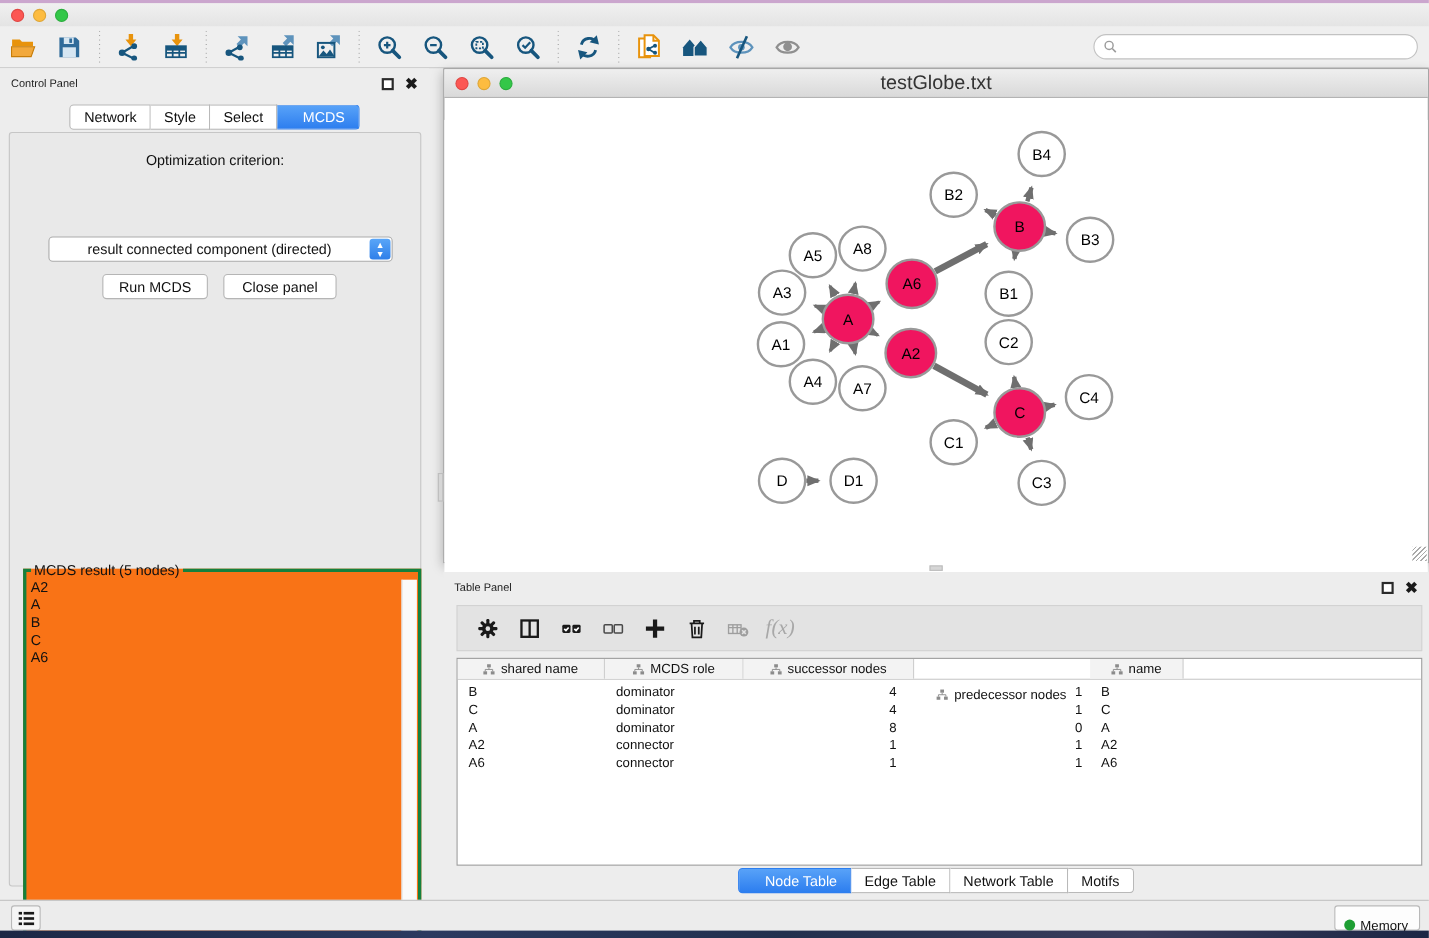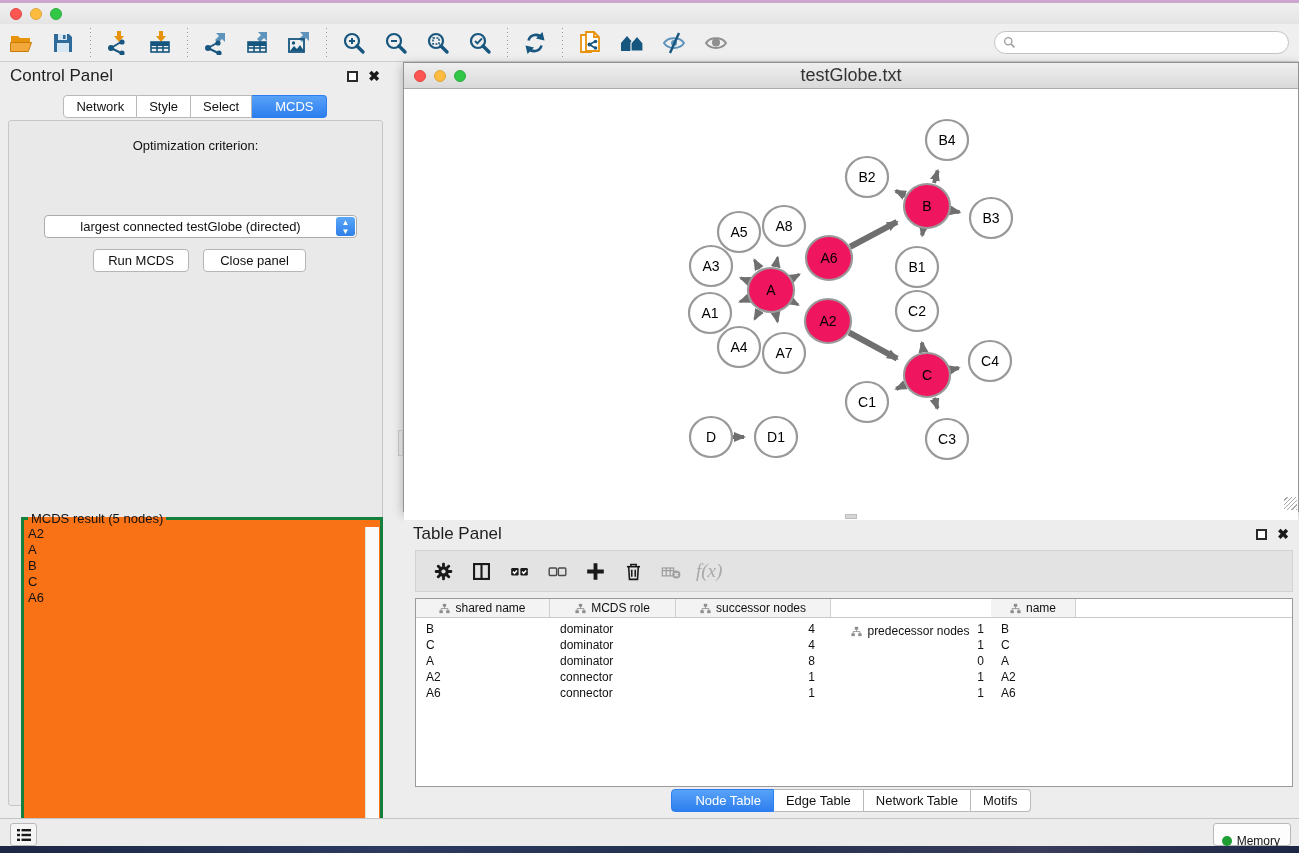--- a/index.html
+++ b/index.html
@@ -25,21 +25,21 @@
   .tb-btn svg { width:24px; height:24px; }
   .tb-sep { width:1px; height:30px; margin:0 6px;
     background-image:linear-gradient(#9a9a9a 30%, transparent 0); background-size:1px 4px; }
   .search-wrap { position:absolute; right:10px; top:7px; width:295px; height:23px;
     background:#fff; border:1px solid #C2C2C2; border-radius:12px; display:flex; align-items:center; padding-left:8px; }
   .search-wrap input { border:none; outline:none; flex:1; font-size:12px; background:transparent; }
 
   
   .control-panel { position:absolute; left:0; top:62px; width:390px; height:756px; background:#EDEDED; }
   .panel-header { height:28px; display:flex; align-items:center; padding:0 10px; }
-  .panel-title { font-size:17px; color:#1E1E1E; }
+  .panel-title { font-size:10px; color:#1E1E1E; }
   .ph-icons { margin-left:auto; display:flex; gap:10px; align-items:center; }
   .float-ic { width:11px; height:11px; border:2px solid #2A2A2A; background:#fff; display:inline-block; }
   .close-ic { font-size:14px; font-weight:bold; color:#1A1A1A; line-height:11px; }
   .cp-tabs { position:absolute; left:0; top:33px; width:100%; display:flex; justify-content:center; }
   .seg-tab { font-size:13px; padding:3px 12px; background:#fff; border:1px solid #B9B9B9; border-left:none;
     color:#111; cursor:pointer; }
   .seg-tab:first-child { border-left:1px solid #B9B9B9; border-radius:4px 0 0 4px; }
   .seg-tab:last-child { border-radius:0 4px 4px 0; }
   .seg-tab.sel { background:linear-gradient(#58A2F8,#2D7EEF); color:#fff; border-color:#2D7EEF;padding-left:23px; }
   .cp-content { position:absolute; left:8px; top:58px; width:375px; height:686px;
@@ -292,21 +292,21 @@
     </div>
     <div class="cp-tabs" id="cp-tabs">
         <div class="seg-tab">Network</div>
         <div class="seg-tab">Style</div>
         <div class="seg-tab">Select</div>
         <div class="seg-tab sel">MCDS</div>
       </div>
     <div class="cp-content">
       <div class="opt-label">Optimization criterion:</div>
       <div class="dropdown">
-        <span class="dd-text">largest connected testGlobe (directed)</span>
+        <span class="dd-text">result connected component (directed)</span>
         <span class="dd-stepper">
             <span>▲</span>
             <span>▼</span>
           </span>
       </div>
       <button class="cp-btn btn-run">Run MCDS</button>
       <button class="cp-btn btn-closep">Close panel</button>
       <fieldset class="result-box">
         <legend>MCDS result (5 nodes)</legend>
         <div class="result-list" id="result-list">

